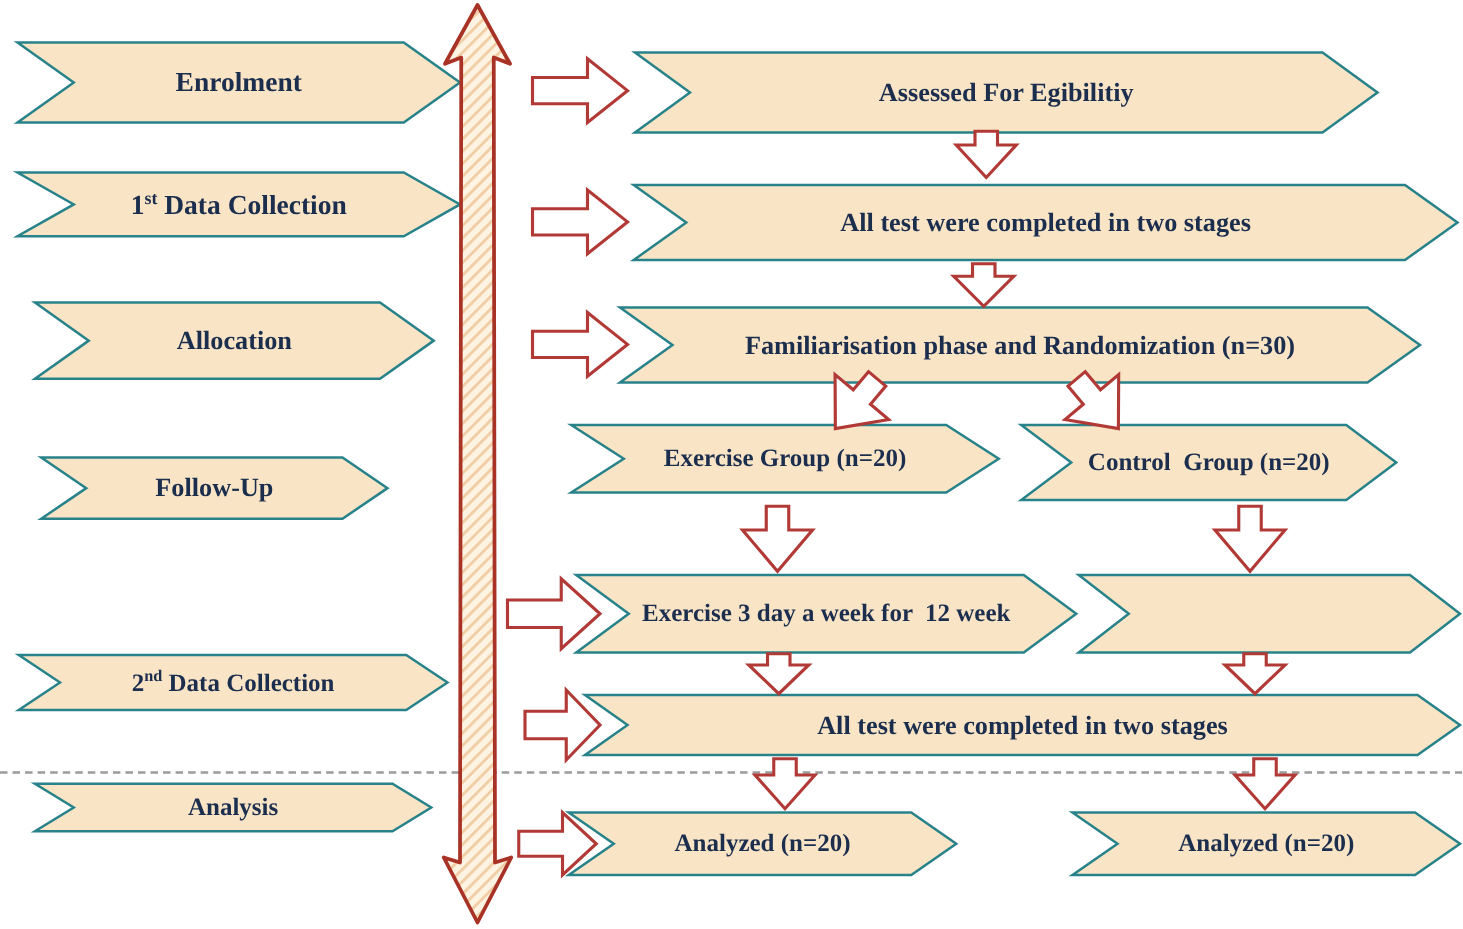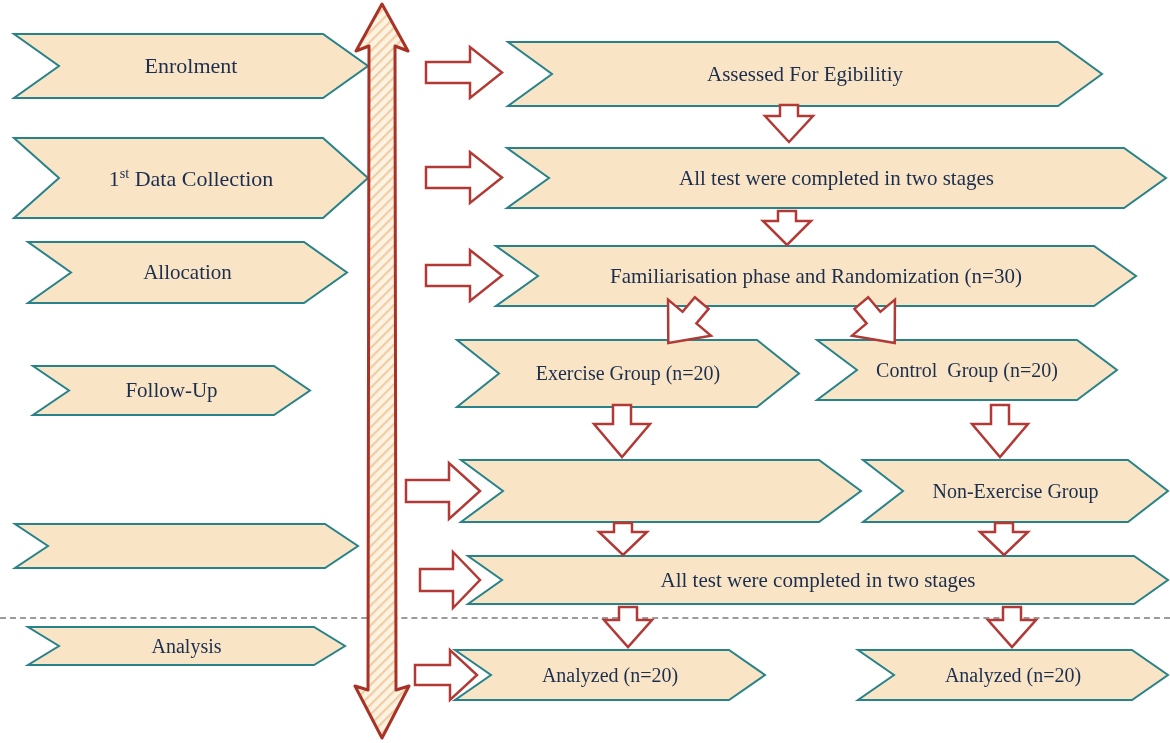--- a/index.html
+++ b/index.html
@@ -8,21 +8,21 @@
     width:1170px;height:743px;
     background:#ffffff;
     font-family:"Liberation Serif","DejaVu Serif",serif;
     overflow:hidden;
   }
   .banner{position:absolute;display:flex;align-items:center;justify-content:center;}
   .banner svg{position:absolute;left:0;top:0;width:100%;height:100%;overflow:visible;}
   .banner polygon{fill:#f9e4c6;stroke:#27828a;stroke-width:2;stroke-linejoin:miter;}
   .lbl{
     position:relative;z-index:2;
-    font-weight:normal;color:#1b2e4e;
+    font-weight:bold;color:#1b2e4e;
     white-space:pre;line-height:1.05;
   }
   .lbl sup{font-size:0.65em;}
   .fs22{font-size:22px;}
   .fs21{font-size:21px;}
   .fs20{font-size:20px;}
   .arr{position:absolute;}
   .arr svg{position:absolute;left:0;top:0;width:100%;height:100%;overflow:visible;}
   .arr polygon{fill:#ffffff;stroke:#b23a36;stroke-width:2.5;stroke-linejoin:miter;}
   #divider{
@@ -40,21 +40,21 @@
 
   <div id="divider"></div>
 
   <div class="banner z2" style="left:14px;top:34px;width:354px;height:64px;">
     <svg viewBox="0 0 354 64" preserveAspectRatio="none">
         <polygon vector-effect="non-scaling-stroke" points="0,0 309,0 354,32 309,64 0,64 45,32"></polygon>
       </svg>
     <span class="lbl fs22">Enrolment</span>
   </div>
 
-  <div class="banner z2" style="left:14px;top:138px;width:354px;height:80px;">
+  <div class="banner z2" style="left:14px;top:138px;width:354px;height:51px;">
     <svg viewBox="0 0 354 64" preserveAspectRatio="none">
         <polygon vector-effect="non-scaling-stroke" points="0,0 309,0 354,32 309,64 0,64 45,32"></polygon>
       </svg>
     <span class="lbl fs22"><span>1</span><sup>st</sup><span> Data Collection</span></span>
   </div>
 
   <div class="banner z2" style="left:33px;top:366px;width:277px;height:49px;">
     <svg viewBox="0 0 277 49" preserveAspectRatio="none">
         <polygon vector-effect="non-scaling-stroke" points="0,0 241,0 277,24.5 241,49 0,49 36,24.5"></polygon>
       </svg>
@@ -65,20 +65,21 @@
     <svg viewBox="0 0 319 61" preserveAspectRatio="none">
         <polygon vector-effect="non-scaling-stroke" points="0,0 276,0 319,30.5 276,61 0,61 43,30.5"></polygon>
       </svg>
     <span class="lbl fs21">Allocation</span>
   </div>
 
   <div class="banner z2" style="left:15px;top:524px;width:343px;height:44px;">
     <svg viewBox="0 0 343 44" preserveAspectRatio="none">
         <polygon vector-effect="non-scaling-stroke" points="0,0 310,0 343,22 310,44 0,44 33,22"></polygon>
       </svg>
+    <span class="lbl fs20"><span>2</span><sup>nd</sup><span> Data Collection</span></span>
   </div>
 
   <div class="banner z2" style="left:28px;top:627px;width:317px;height:38px;">
     <svg viewBox="0 0 317 41" preserveAspectRatio="none">
         <polygon vector-effect="non-scaling-stroke" points="0,0 286,0 317,20.5 286,41 0,41 31,20.5"></polygon>
       </svg>
     <span class="lbl fs20">Analysis</span>
   </div>
 
   <svg id="timeline" viewBox="0 0 66 740">
@@ -105,45 +106,45 @@
     <span class="lbl fs21">All test were completed in two stages</span>
   </div>
 
   <div class="banner z2" style="left:496px;top:246px;width:640px;height:60px;">
     <svg viewBox="0 0 640 60" preserveAspectRatio="none">
         <polygon vector-effect="non-scaling-stroke" points="0,0 598,0 640,30 598,60 0,60 42,30"></polygon>
       </svg>
     <span class="lbl fs21">Familiarisation phase and Randomization (n=30)</span>
   </div>
 
-  <div class="banner z2" style="left:457px;top:340px;width:342px;height:67px;">
+  <div class="banner z2" style="left:457px;top:340px;width:342px;height:54px;">
     <svg viewBox="0 0 342 62" preserveAspectRatio="none">
         <polygon vector-effect="non-scaling-stroke" points="0,0 300,0 342,31 300,62 0,62 42,31"></polygon>
       </svg>
     <span class="lbl fs20">Exercise Group (n=20)</span>
   </div>
 
   <div class="banner z2" style="left:817px;top:340px;width:300px;height:60px;">
     <svg viewBox="0 0 300 62" preserveAspectRatio="none">
         <polygon vector-effect="non-scaling-stroke" points="0,0 260,0 300,31 260,62 0,62 40,31"></polygon>
       </svg>
     <span class="lbl fs20">Control  Group (n=20)</span>
   </div>
 
   <div class="banner z2" style="left:461px;top:460px;width:400px;height:62px;">
     <svg viewBox="0 0 400 62" preserveAspectRatio="none">
         <polygon vector-effect="non-scaling-stroke" points="0,0 358,0 400,31 358,62 0,62 42,31"></polygon>
       </svg>
+    <span class="lbl fs20">Exercise 3 day a week for  12 week</span>
   </div>
 
   <div class="banner z2" style="left:863px;top:460px;width:305px;height:62px;">
     <svg viewBox="0 0 305 62" preserveAspectRatio="none">
         <polygon vector-effect="non-scaling-stroke" points="0,0 265,0 305,31 265,62 0,62 40,31"></polygon>
       </svg>
-    <span class="lbl fs20">Non-Exercise Group</span>
   </div>
 
   <div class="banner z2" style="left:468px;top:556px;width:700px;height:48px;">
     <svg viewBox="0 0 700 48" preserveAspectRatio="none">
         <polygon vector-effect="non-scaling-stroke" points="0,0 666,0 700,24 666,48 0,48 34,24"></polygon>
       </svg>
     <span class="lbl fs21">All test were completed in two stages</span>
   </div>
 
   <div class="banner z2" style="left:455px;top:650px;width:310px;height:50px;">

